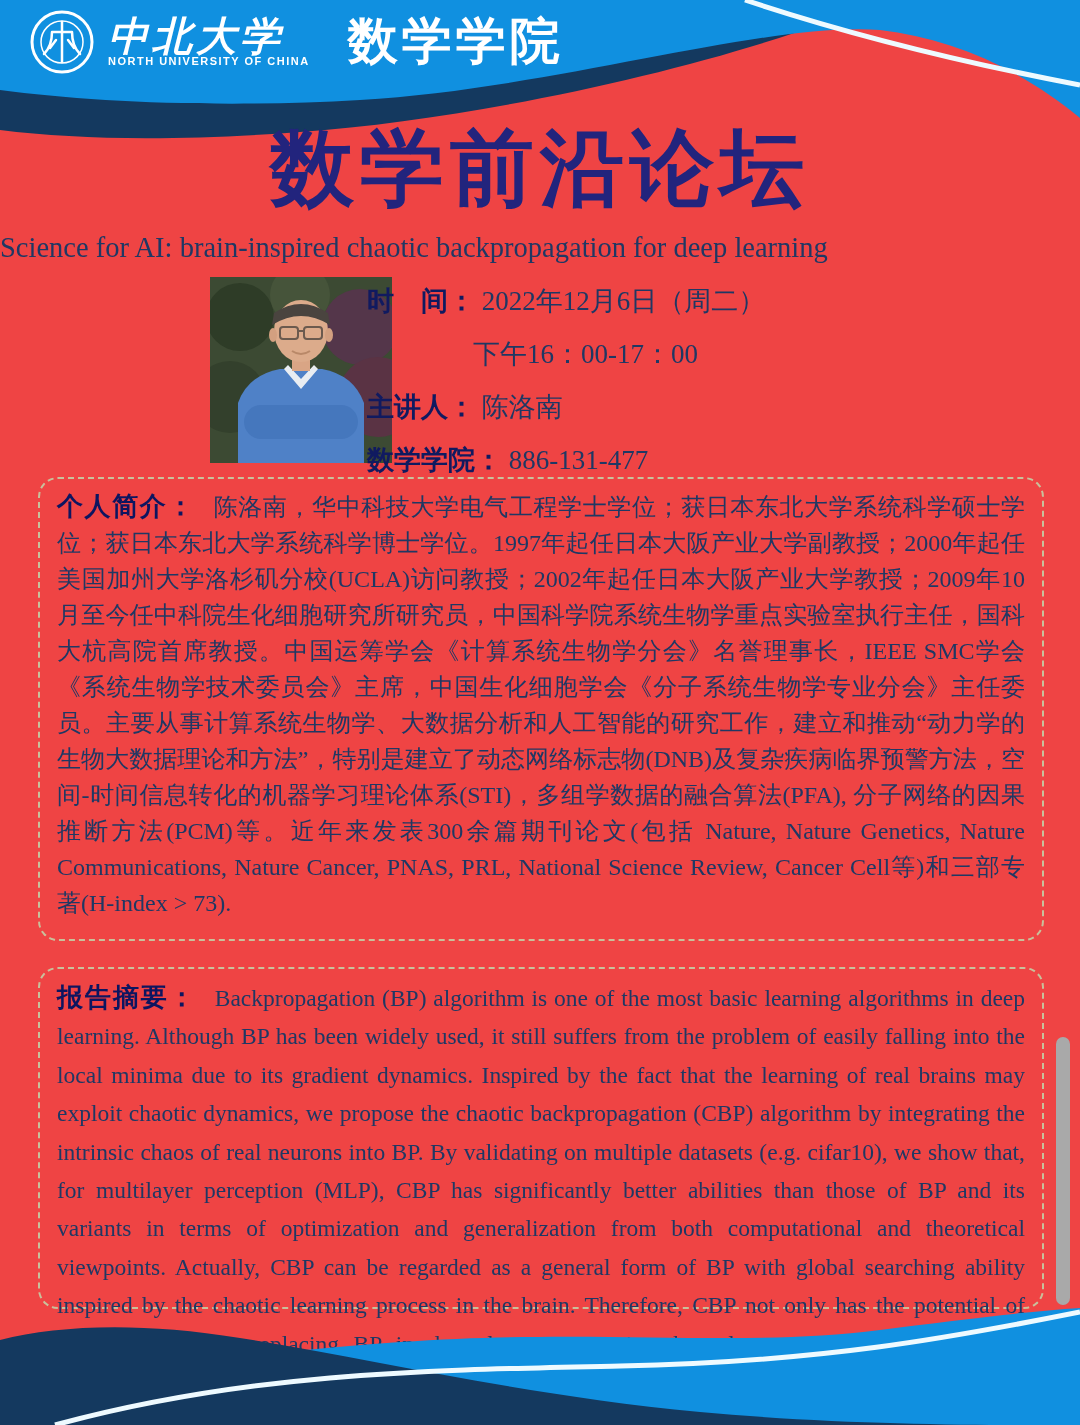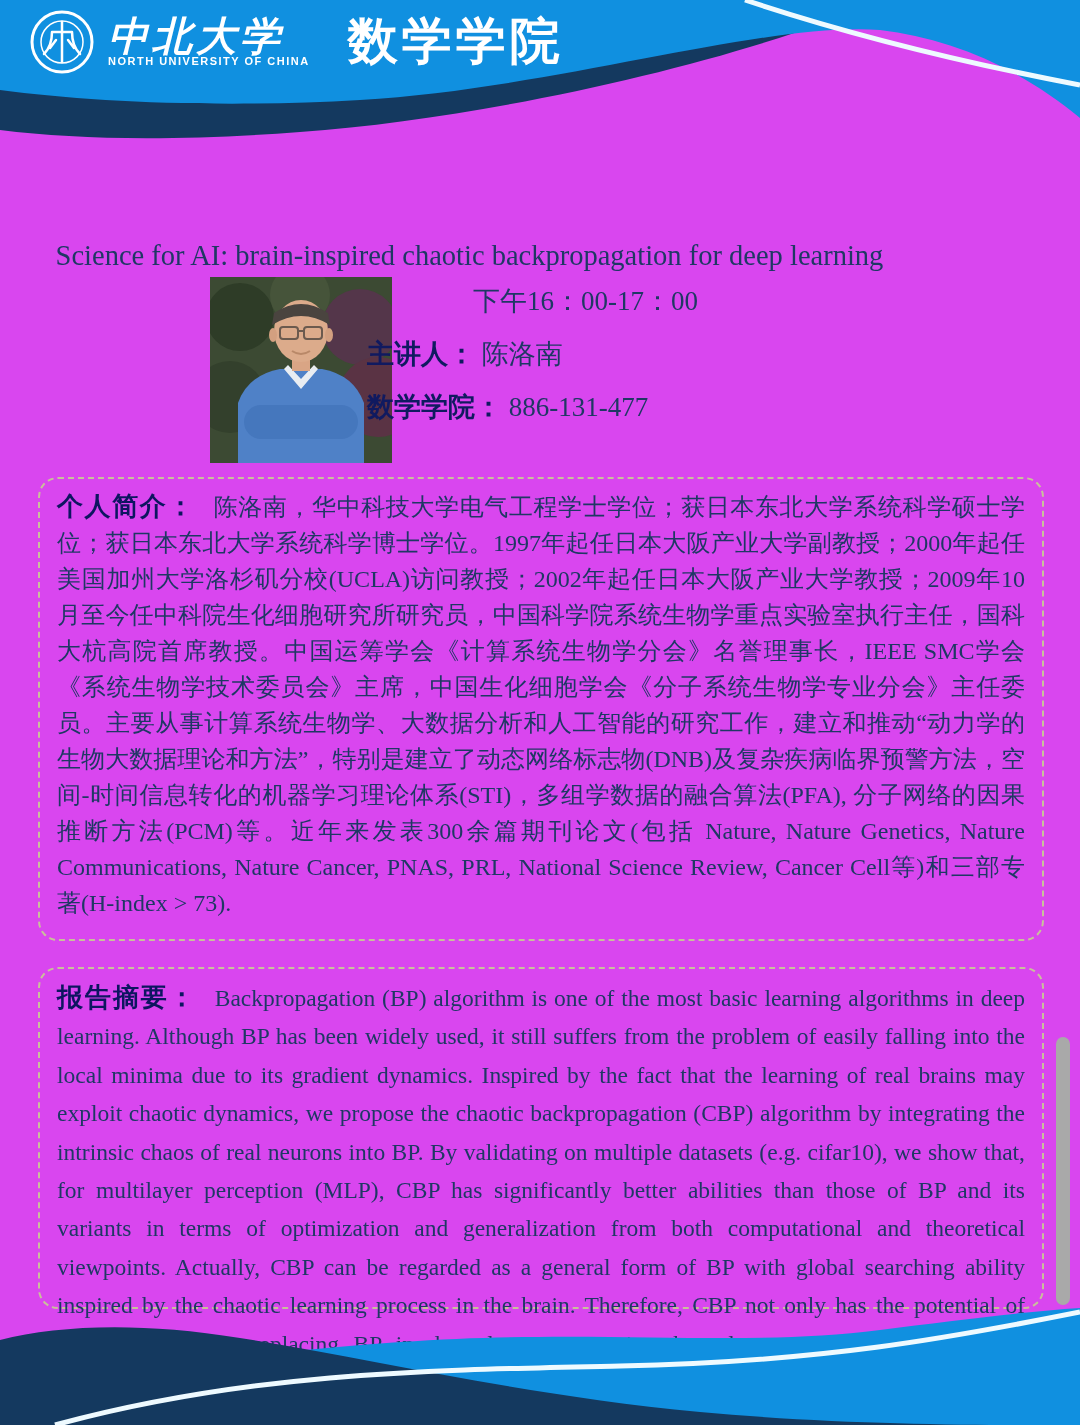--- a/index.html
+++ b/index.html
@@ -1,33 +1,33 @@
 <!DOCTYPE html>
 <html><head>
 <meta charset="utf-8">
 <style>
   html,body{margin:0;padding:0;background:#ffffff;}
-  .page{position:relative;width:1080px;height:1425px;background:#d946ef;overflow:hidden;
+  .page{position:relative;width:1080px;height:1425px;background:#ef4444;overflow:hidden;
         font-family:"Liberation Serif","DejaVu Serif",serif;}
   
   .header-svg{position:absolute;left:0;top:0;width:1080px;height:150px;display:block;}
   .header-content{position:absolute;left:30px;top:8px;display:flex;align-items:center;gap:14px;z-index:5;}
   .seal{width:64px;height:64px;flex:0 0 auto;}
   .uni-block{display:flex;flex-direction:column;line-height:1;}
   .uni-name{color:#ffffff;font-size:40px;font-weight:700;font-style:italic;
             font-family:"DejaVu Serif","Liberation Serif",serif;letter-spacing:4px;}
   .uni-name-en{color:#ffffff;font-size:11px;font-weight:700;letter-spacing:1.5px;margin-top:0;
             font-family:"Liberation Sans","DejaVu Sans",sans-serif;}
   .school-name{color:#ffffff;font-size:50px;font-weight:900;letter-spacing:4px;margin-left:24px;
             font-family:"Liberation Sans","DejaVu Sans",sans-serif;}
   
   .title{position:absolute;left:0;top:112px;width:1080px;text-align:center;
          font-size:84px;font-weight:900;color:#22247d;letter-spacing:6px;
          font-family:"Liberation Sans","DejaVu Sans",sans-serif;}
-  .subtitle{position:absolute;left:0;top:240px;width:939px;text-align:center;
+  .subtitle{position:absolute;left:0;top:232px;width:939px;text-align:left;
          font-size:28.5px;color:#1f3864;font-family:"Liberation Serif","DejaVu Serif",serif;}
   
   .photo{position:absolute;left:210px;top:277px;width:182px;height:186px;display:block;}
   .details{position:absolute;left:367px;top:283px;width:640px;color:#1f3864;font-size:27px;}
   .details .row{margin-bottom:17px;white-space:nowrap;}
   .details .lbl{font-weight:700;color:#101a60;font-family:"Liberation Serif","DejaVu Serif",serif;}
   .details .indent{padding-left:106px;}
   
   .dash-box{position:absolute;left:38px;width:968px;border:2px dashed #c9c09b;border-radius:20px;
             padding:10px 17px;color:#1f3864;text-align:justify;}
@@ -58,20 +58,21 @@
       <circle cx="32" cy="32" r="21" fill="none" stroke="#ffffff" stroke-width="1.5"></circle>
       <path d="M32,12 V52 M22,22 H42 M22,22 C22,34 18,40 14,44 M42,22 C42,34 46,40 50,44 M26,30 L20,38 M38,30 L44,38" fill="none" stroke="#ffffff" stroke-width="2.5" stroke-linecap="round"></path>
     </svg>
     <div class="uni-block">
       <span class="uni-name">中北大学</span>
       <span class="uni-name-en">NORTH UNIVERSITY OF CHINA</span>
     </div>
     <span class="school-name">数学学院</span>
   </div>
 
+  <div class="title">数学前沿论坛</div>
   <div class="subtitle">Science for AI: brain-inspired chaotic backpropagation for deep learning</div>
 
   <svg class="photo" viewBox="0 0 182 186">
     <rect x="0" y="0" width="182" height="186" fill="#3c4a33"></rect>
     <circle cx="30" cy="40" r="34" fill="#2e3c27"></circle>
     <circle cx="90" cy="18" r="30" fill="#46543a"></circle>
     <circle cx="150" cy="50" r="38" fill="#54364a"></circle>
     <circle cx="168" cy="120" r="40" fill="#5a3344"></circle>
     <circle cx="20" cy="120" r="36" fill="#33402c"></circle>
     <circle cx="60" cy="170" r="30" fill="#2c3a26"></circle>
@@ -83,20 +84,24 @@
     <ellipse cx="63" cy="58" rx="4" ry="7" fill="#d3a080"></ellipse>
     <ellipse cx="119" cy="58" rx="4" ry="7" fill="#d3a080"></ellipse>
     <path d="M64,36 Q91,18 118,36 L120,48 Q91,30 62,48 Z" fill="#4a443f"></path>
     <rect x="70" y="50" width="18" height="12" rx="3" fill="none" stroke="#6b5a4e" stroke-width="2"></rect>
     <rect x="94" y="50" width="18" height="12" rx="3" fill="none" stroke="#6b5a4e" stroke-width="2"></rect>
     <line x1="88" y1="54" x2="94" y2="54" stroke="#6b5a4e" stroke-width="2"></line>
     <path d="M82,74 Q91,80 100,74" fill="none" stroke="#b98868" stroke-width="2"></path>
   </svg>
 
   <div class="details">
+    <div class="row">
+      <span class="lbl">时　间：</span>
+      <span>2022年12月6日（周二）</span>
+    </div>
     <div class="row indent">
       <span>下午16：00-17：00</span>
     </div>
     <div class="row">
       <span class="lbl">主讲人：</span>
       <span>陈洛南</span>
     </div>
     <div class="row">
       <span class="lbl">数学学院：</span>
       <span>886-131-477</span>

